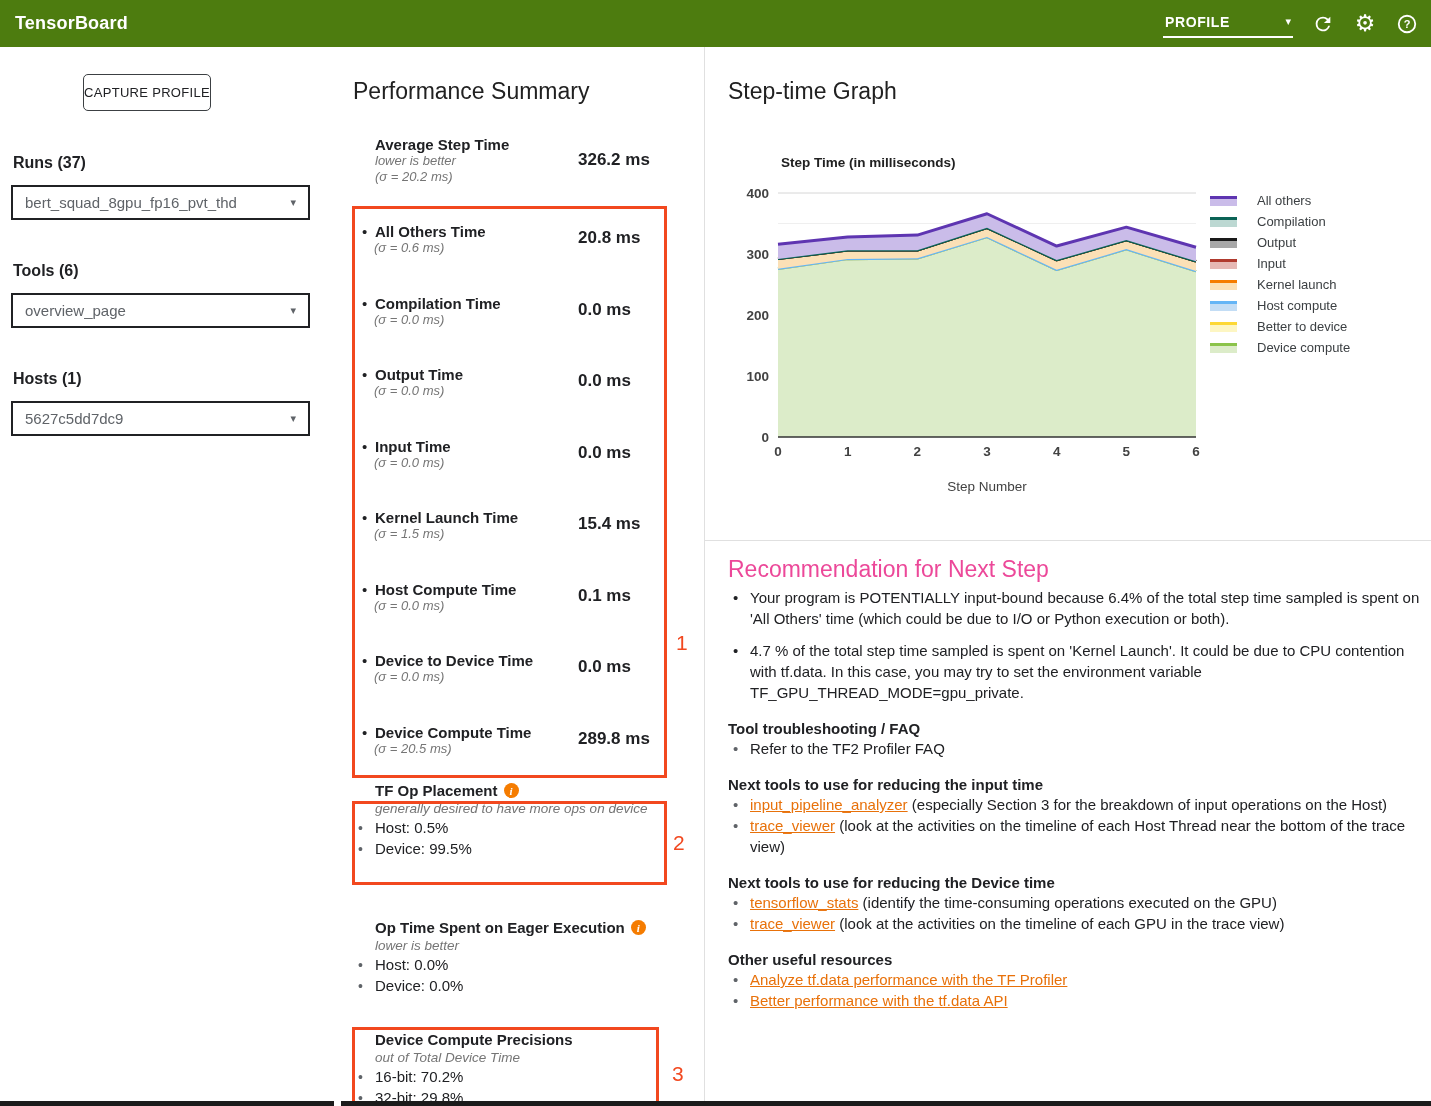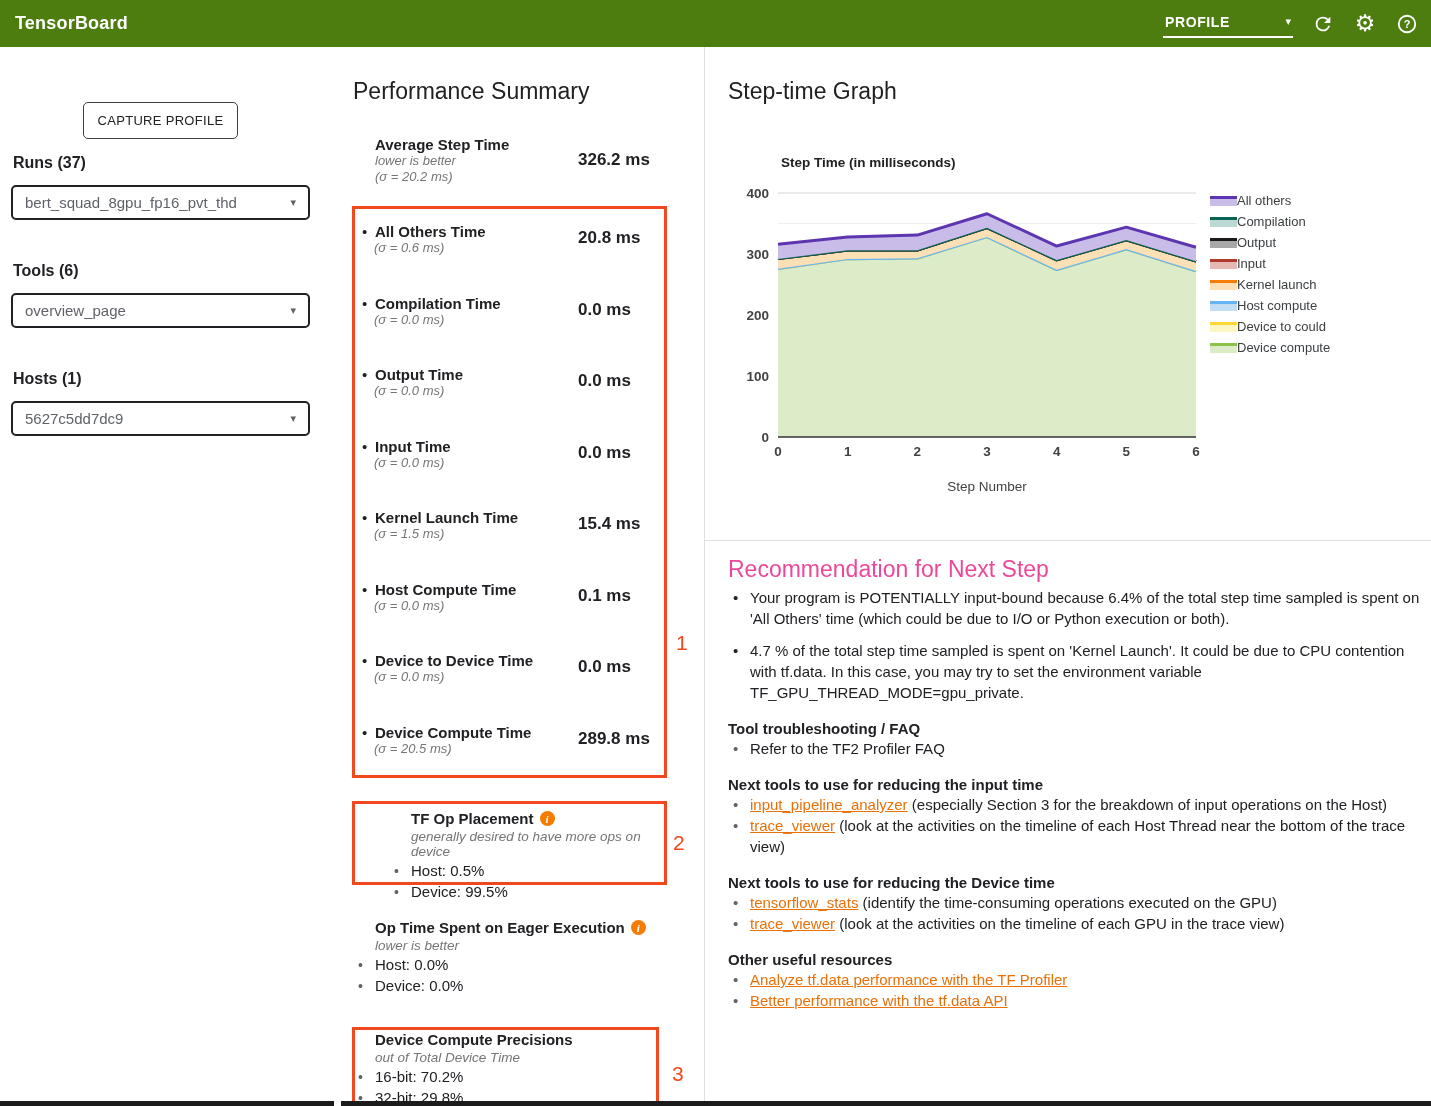--- a/index.html
+++ b/index.html
@@ -11,26 +11,26 @@
   .appbar { position:absolute; left:0; top:0; width:1431px; height:47px; background:#4d7c0f; z-index:30;
     display:flex; align-items:center; }
   .appbar-title { color:#fff; font-size:18px; font-weight:700; margin-left:15px; letter-spacing:.2px; }
   .appbar-right { position:absolute; right:12px; top:0; height:47px; display:flex; align-items:center; gap:18px; }
   .profile-select { display:flex; align-items:center; gap:40px; border-bottom:2px solid #fff; padding:4px 2px 6px 2px; width:130px; cursor:pointer; }
   .profile-select .lbl { color:#fff; font-size:14px; font-weight:700; letter-spacing:.6px; }
   .profile-select .caret { color:#fff; font-size:11px; margin-left:auto; }
   .hicon { width:24px; height:24px; display:flex; align-items:center; justify-content:center; cursor:pointer; }
 
   
-  .capture-btn { position:absolute; left:83px; top:74px; width:155px; height:37px; background:#fff;
+  .capture-btn { position:absolute; left:83px; top:74px; width:128px; height:37px; background:#fff;
     border:1px solid #3c4043; border-radius:5px; font-size:13px; font-weight:500; letter-spacing:.3px;
     color:#202124; display:flex; align-items:center; justify-content:center; cursor:pointer;
-    font-family:"Liberation Sans",sans-serif;margin-top:28px; }
+    font-family:"Liberation Sans",sans-serif; }
   .sel-label { position:absolute; left:13px; font-size:16px; font-weight:700; color:#202124; }
-  .sel-box { position:absolute; left:11px; width:299px; height:35px; border:2px solid #202124; border-radius:5px;
+  .sel-box { position:absolute; left:11px; width:299px; height:35px; border:2px solid #202124; border-radius:0;
     display:flex; align-items:center; padding:0 12px; cursor:pointer; background:#fff; }
   .sel-box .val { font-size:15px; color:#5f6368; white-space:nowrap; overflow:hidden; }
   .sel-box .caret { margin-left:auto; color:#5f6368; font-size:11px; }
 
   
   .col-title { font-size:23px; font-weight:400; color:#212121; }
   .metric-label { font-size:15px; font-weight:700; color:#202124; }
   .metric-note { font-size:13px; font-style:italic; color:#757575; line-height:16px; }
   .metric-value { font-size:17px; font-weight:700; color:#202124; }
 
@@ -53,21 +53,21 @@
     font-size:11px; font-weight:700; font-style:italic; font-family:"Liberation Serif",serif;
     display:inline-flex; align-items:center; justify-content:center; cursor:pointer; }
 
   
   .v-divider { position:absolute; left:704px; top:47px; width:1px; height:1059px; background:#e0e0e0; }
   .h-divider { position:absolute; left:705px; top:540px; width:726px; height:1px; background:#e0e0e0; }
   .chart-inner-title { position:absolute; left:781px; top:155px; font-size:13.5px; font-weight:700; color:#212121; }
   .chart-xlabel { position:absolute; left:778px; top:479px; width:418px; text-align:center;
     font-size:13.5px; color:#424242; }
   #legend { position:absolute; left:1210px; top:190px; }
-  .legend-row { display:flex; align-items:center; height:21px; gap:0; }
+  .legend-row { display:flex; align-items:center; height:21px; gap:20px; }
   .legend-swatch { width:27px; height:10px; }
   .legend-label { font-size:13px; color:#3c4043; }
 
   
   #reco { position:absolute; left:728px; top:556px; width:695px; }
   .reco-title { font-size:23px; font-weight:400; color:#ec4899; margin-bottom:4px; }
   .reco-bullet { position:relative; padding-left:22px; font-size:15px; line-height:21px; margin-bottom:11px; color:#202124; }
   .reco-bullet .dot { position:absolute; left:5px; top:0; }
   .reco-head { font-size:15px; font-weight:700; margin-top:16px; line-height:19px; }
   .reco-item { position:relative; padding-left:22px; font-size:15px; line-height:21px; color:#202124; }
@@ -183,21 +183,21 @@
     </div>
   </div>
 
 <div class="annot-box" style="left:352px;top:206px;width:315px;height:572px;"></div>
 <div class="annot-num" style="left:676px;top:631px;">1</div>
 <div class="annot-box" style="left:352px;top:801px;width:315px;height:84px;"></div>
 <div class="annot-num" style="left:673px;top:831px;">2</div>
 <div class="annot-box" style="left:352px;top:1027px;width:307px;height:85px;"></div>
 <div class="annot-num" style="left:672px;top:1062px;">3</div>
 
-<div class="stat-block" style="top:810px;padding-left:36px;">
+<div class="stat-block" style="top:782px;">
   <div class="stat-title">
     <span>TF Op Placement</span>
     <span class="info-icon">i</span>
   </div>
   <div class="stat-note">generally desired to have more ops on device</div>
   <div>
       <div class="stat-item"><span class="dot">•</span>Host: 0.5%</div>
       <div class="stat-item"><span class="dot">•</span>Device: 99.5%</div>
     </div>
 </div>
@@ -289,21 +289,21 @@
     <div class="legend-row">
       <div class="legend-swatch" style="border-top: 3px solid rgb(245, 124, 0); background: rgb(251, 224, 182);"></div>
       <span class="legend-label">Kernel launch</span>
     </div>
     <div class="legend-row">
       <div class="legend-swatch" style="border-top: 3px solid rgb(100, 181, 246); background: rgb(195, 221, 245);"></div>
       <span class="legend-label">Host compute</span>
     </div>
     <div class="legend-row">
       <div class="legend-swatch" style="border-top: 3px solid rgb(253, 216, 53); background: rgb(253, 246, 195);"></div>
-      <span class="legend-label">Device to could</span>
+      <span class="legend-label">Better to device</span>
     </div>
     <div class="legend-row">
       <div class="legend-swatch" style="border-top: 3px solid rgb(139, 195, 74); background: rgb(220, 236, 201);"></div>
       <span class="legend-label">Device compute</span>
     </div>
   </div>
 
 <div class="h-divider"></div>
 
 <div id="reco">

